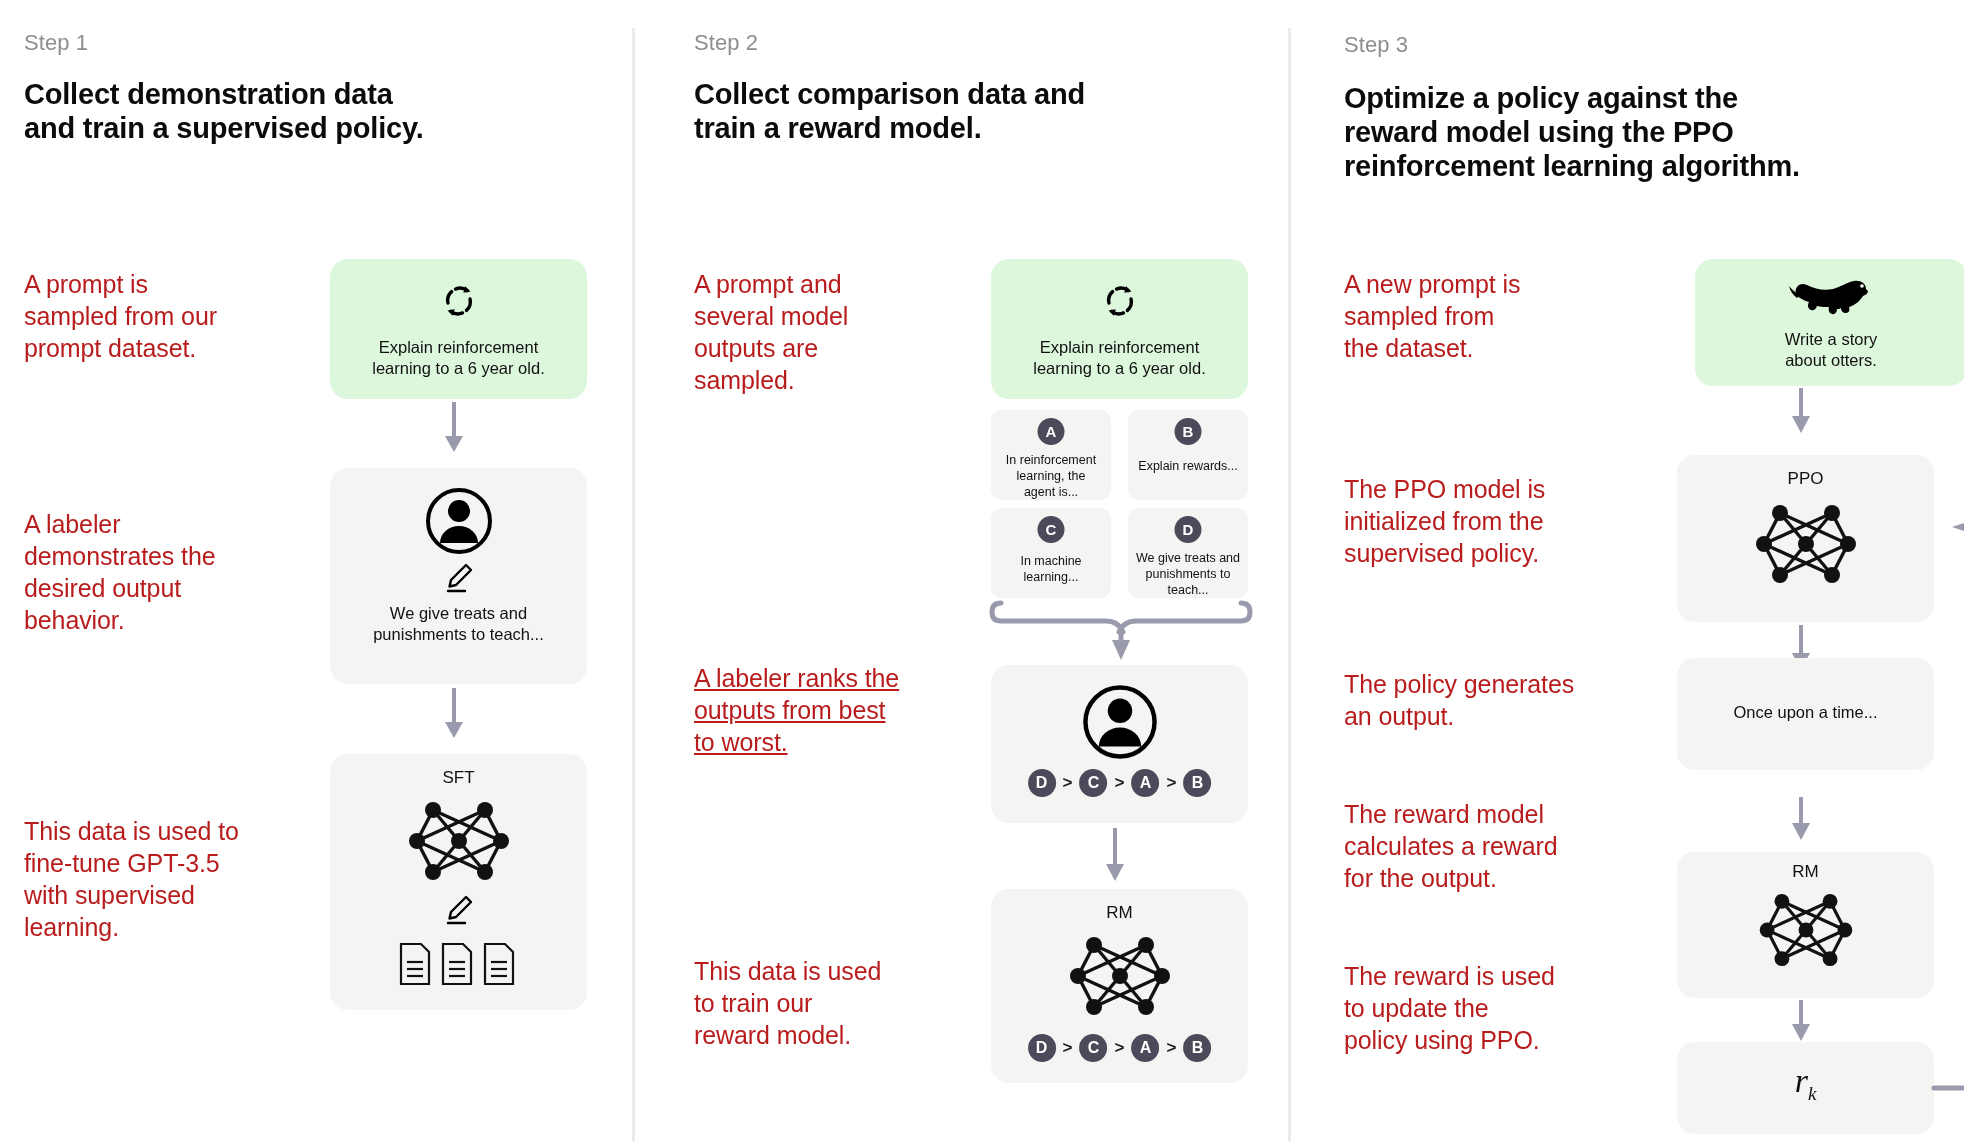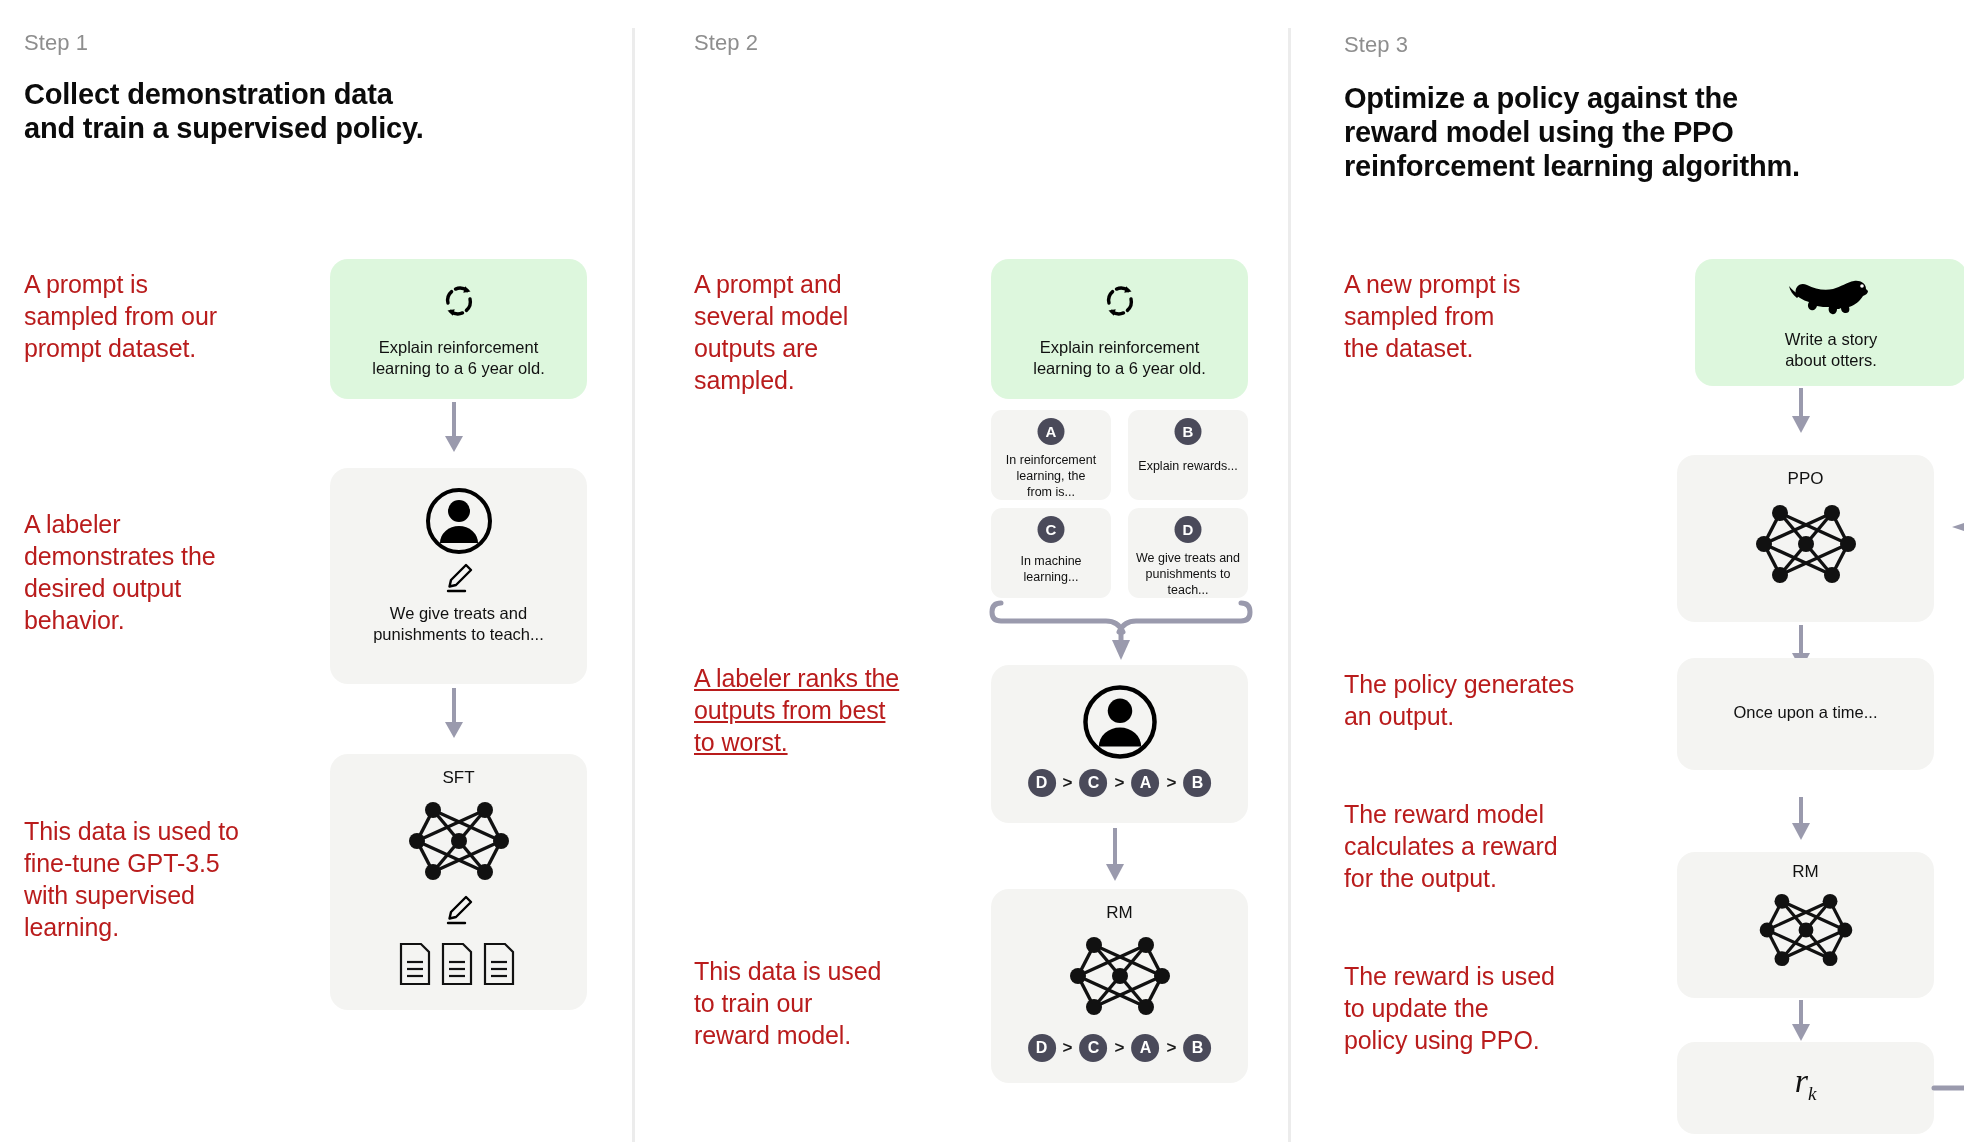--- a/index.html
+++ b/index.html
@@ -217,20 +217,24 @@
           </g>
         </svg>
       </div>
     </div>
   </div>
 
   <div class="column" id="col2">
 
     <div class="step-label" style="left:58px; top:30px;">Step 2</div>
 
+    <div class="step-title" style="left:58px; top:78px; width:460px;">
+      <div>Collect comparison data and</div>
+      <div>train a reward model.</div>
+    </div>
 
     <div class="desc" style="left:58px; top:268px; width:250px; white-space:pre-line;">A prompt and
 several model
 outputs are
 sampled.</div>
 
     <div class="desc" style="left:58px; top:662px; width:270px; white-space:pre-line;text-decoration:underline;">A labeler ranks the
 outputs from best
 to worst.</div>
 
@@ -250,21 +254,21 @@
         </svg>
       </div>
       <div class="card-caption" style="top:78px; white-space:pre-line;">Explain reinforcement
 learning to a 6 year old.</div>
     </div>
 
     <div class="mini-card" style="left:355px; top:410px; width:120px; height:90px;">
       <div class="badge" style="left:50%; top:8px; transform:translateX(-50%); width:27px; height:27px; font-size:15px;">A</div>
       <div class="mini-caption" style="top:42px; white-space:pre-line;">In reinforcement
 learning, the
-from is...</div>
+agent is...</div>
     </div>
 
     <div class="mini-card" style="left:492px; top:410px; width:120px; height:90px;">
       <div class="badge" style="left:50%; top:8px; transform:translateX(-50%); width:27px; height:27px; font-size:15px;">B</div>
       <div class="mini-caption" style="top:48px; white-space:pre-line;">Explain rewards...</div>
     </div>
 
     <div class="mini-card" style="left:355px; top:508px; width:120px; height:90px;">
       <div class="badge" style="left:50%; top:8px; transform:translateX(-50%); width:27px; height:27px; font-size:15px;">C</div>
       <div class="mini-caption" style="top:45px; white-space:pre-line;">In machine
@@ -357,20 +361,23 @@
     <div class="step-title" style="left:52px; top:82px; width:520px;">
       <div>Optimize a policy against the</div>
       <div>reward model using the PPO</div>
       <div>reinforcement learning algorithm.</div>
     </div>
 
     <div class="desc" style="left:52px; top:268px; width:250px; white-space:pre-line;">A new prompt is
 sampled from
 the dataset.</div>
 
+    <div class="desc" style="left:52px; top:473px; width:270px; white-space:pre-line;">The PPO model is
+initialized from the
+supervised policy.</div>
 
     <div class="desc" style="left:52px; top:668px; width:290px; white-space:pre-line;">The policy generates
 an output.</div>
 
     <div class="desc" style="left:52px; top:798px; width:270px; white-space:pre-line;">The reward model
 calculates a reward
 for the output.</div>
 
     <div class="desc" style="left:52px; top:960px; width:270px; white-space:pre-line;">The reward is used
 to update the

